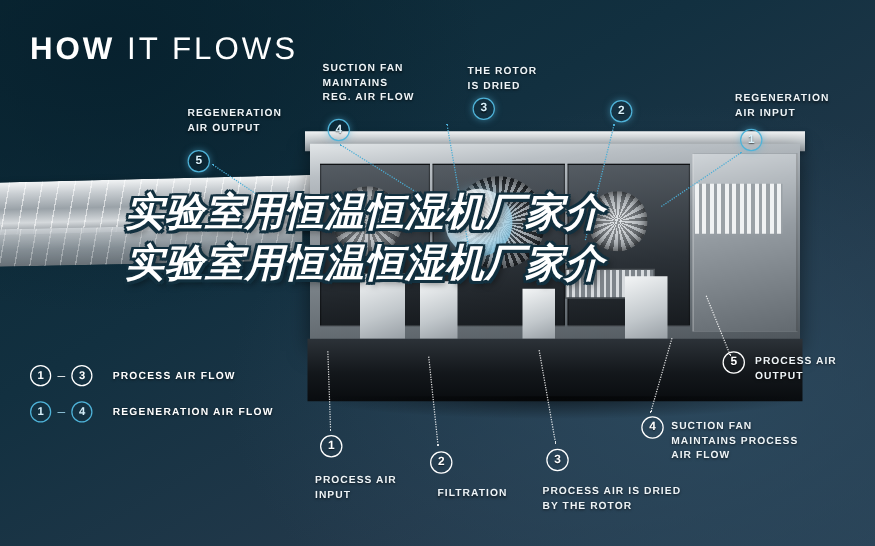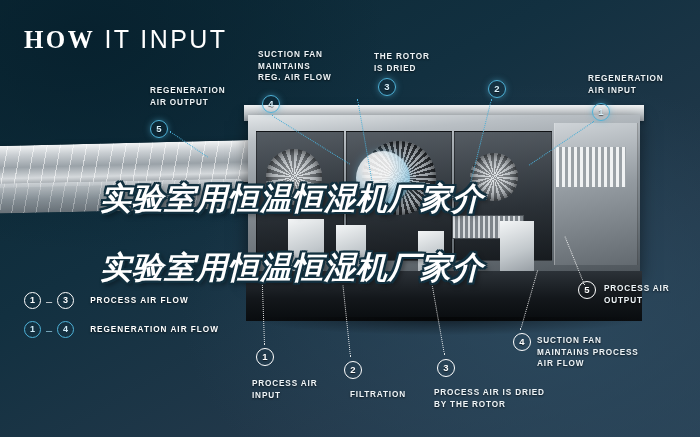--- a/index.html
+++ b/index.html
@@ -15,21 +15,21 @@
       radial-gradient(ellipse 420px 300px at 12% 8%, rgba(7,33,46,.95) 0%, rgba(7,33,46,0) 72%),
       linear-gradient(150deg,#0a2733 0%,#123040 38%,#23394b 72%,#2a4357 100%);
   }
 
   
   #title{
     position:absolute;left:24px;top:25px;
     font-size:25px;letter-spacing:2.4px;color:#ffffff;
     font-weight:300;white-space:nowrap;
   }
-  #title .b{font-weight:700;font-family:Liberation Serif, serif;}
+  #title .b{font-weight:700;}
 
   
   #machine{position:absolute;left:0;top:95px;width:700px;height:245px;}
   .duct{
     position:absolute;left:-6px;top:48px;width:262px;height:42px;
     background:
       repeating-linear-gradient(100deg, rgba(255,255,255,.55) 0 1px, rgba(255,255,255,0) 1px 13px),
       linear-gradient(#f2f4f5 0%, #c9ced2 22%, #9aa2a8 52%, #d5d9dc 78%, #868d93 100%);
     border-radius:4px;
     box-shadow:0 3px 7px rgba(0,0,0,.45);
@@ -152,30 +152,30 @@
     text-align:center;
     font-family:"DejaVu Sans", sans-serif;
     font-size:31px;font-weight:700;font-style:italic;
     line-height:41px;letter-spacing:1px;color:#ffffff;
     text-shadow:
       2px 0 0 #12303f,-2px 0 0 #12303f,0 2px 0 #12303f,0 -2px 0 #12303f,
       2px 2px 0 #12303f,-2px 2px 0 #12303f,2px -2px 0 #12303f,-2px -2px 0 #12303f,
       3px 3px 5px rgba(0,0,0,.55);
     white-space:nowrap;
   }
-  #overlay div{width:584px;margin-top:28px;}
+  #overlay div{width:584px;}
 </style>
 </head>
 <body>
 
 <div id="stage">
 
   <div id="title">
     <span class="b">HOW</span>
-    <span>IT INPUT</span>
+    <span>IT FLOWS</span>
   </div>
 
   <div id="machine">
     <div class="duct"></div>
     <div class="duct2"></div>
 
     <div class="cabtop"></div>
     <div class="cab"></div>
 
     <div class="cavity" style="left:256px;width:86px;"></div>

